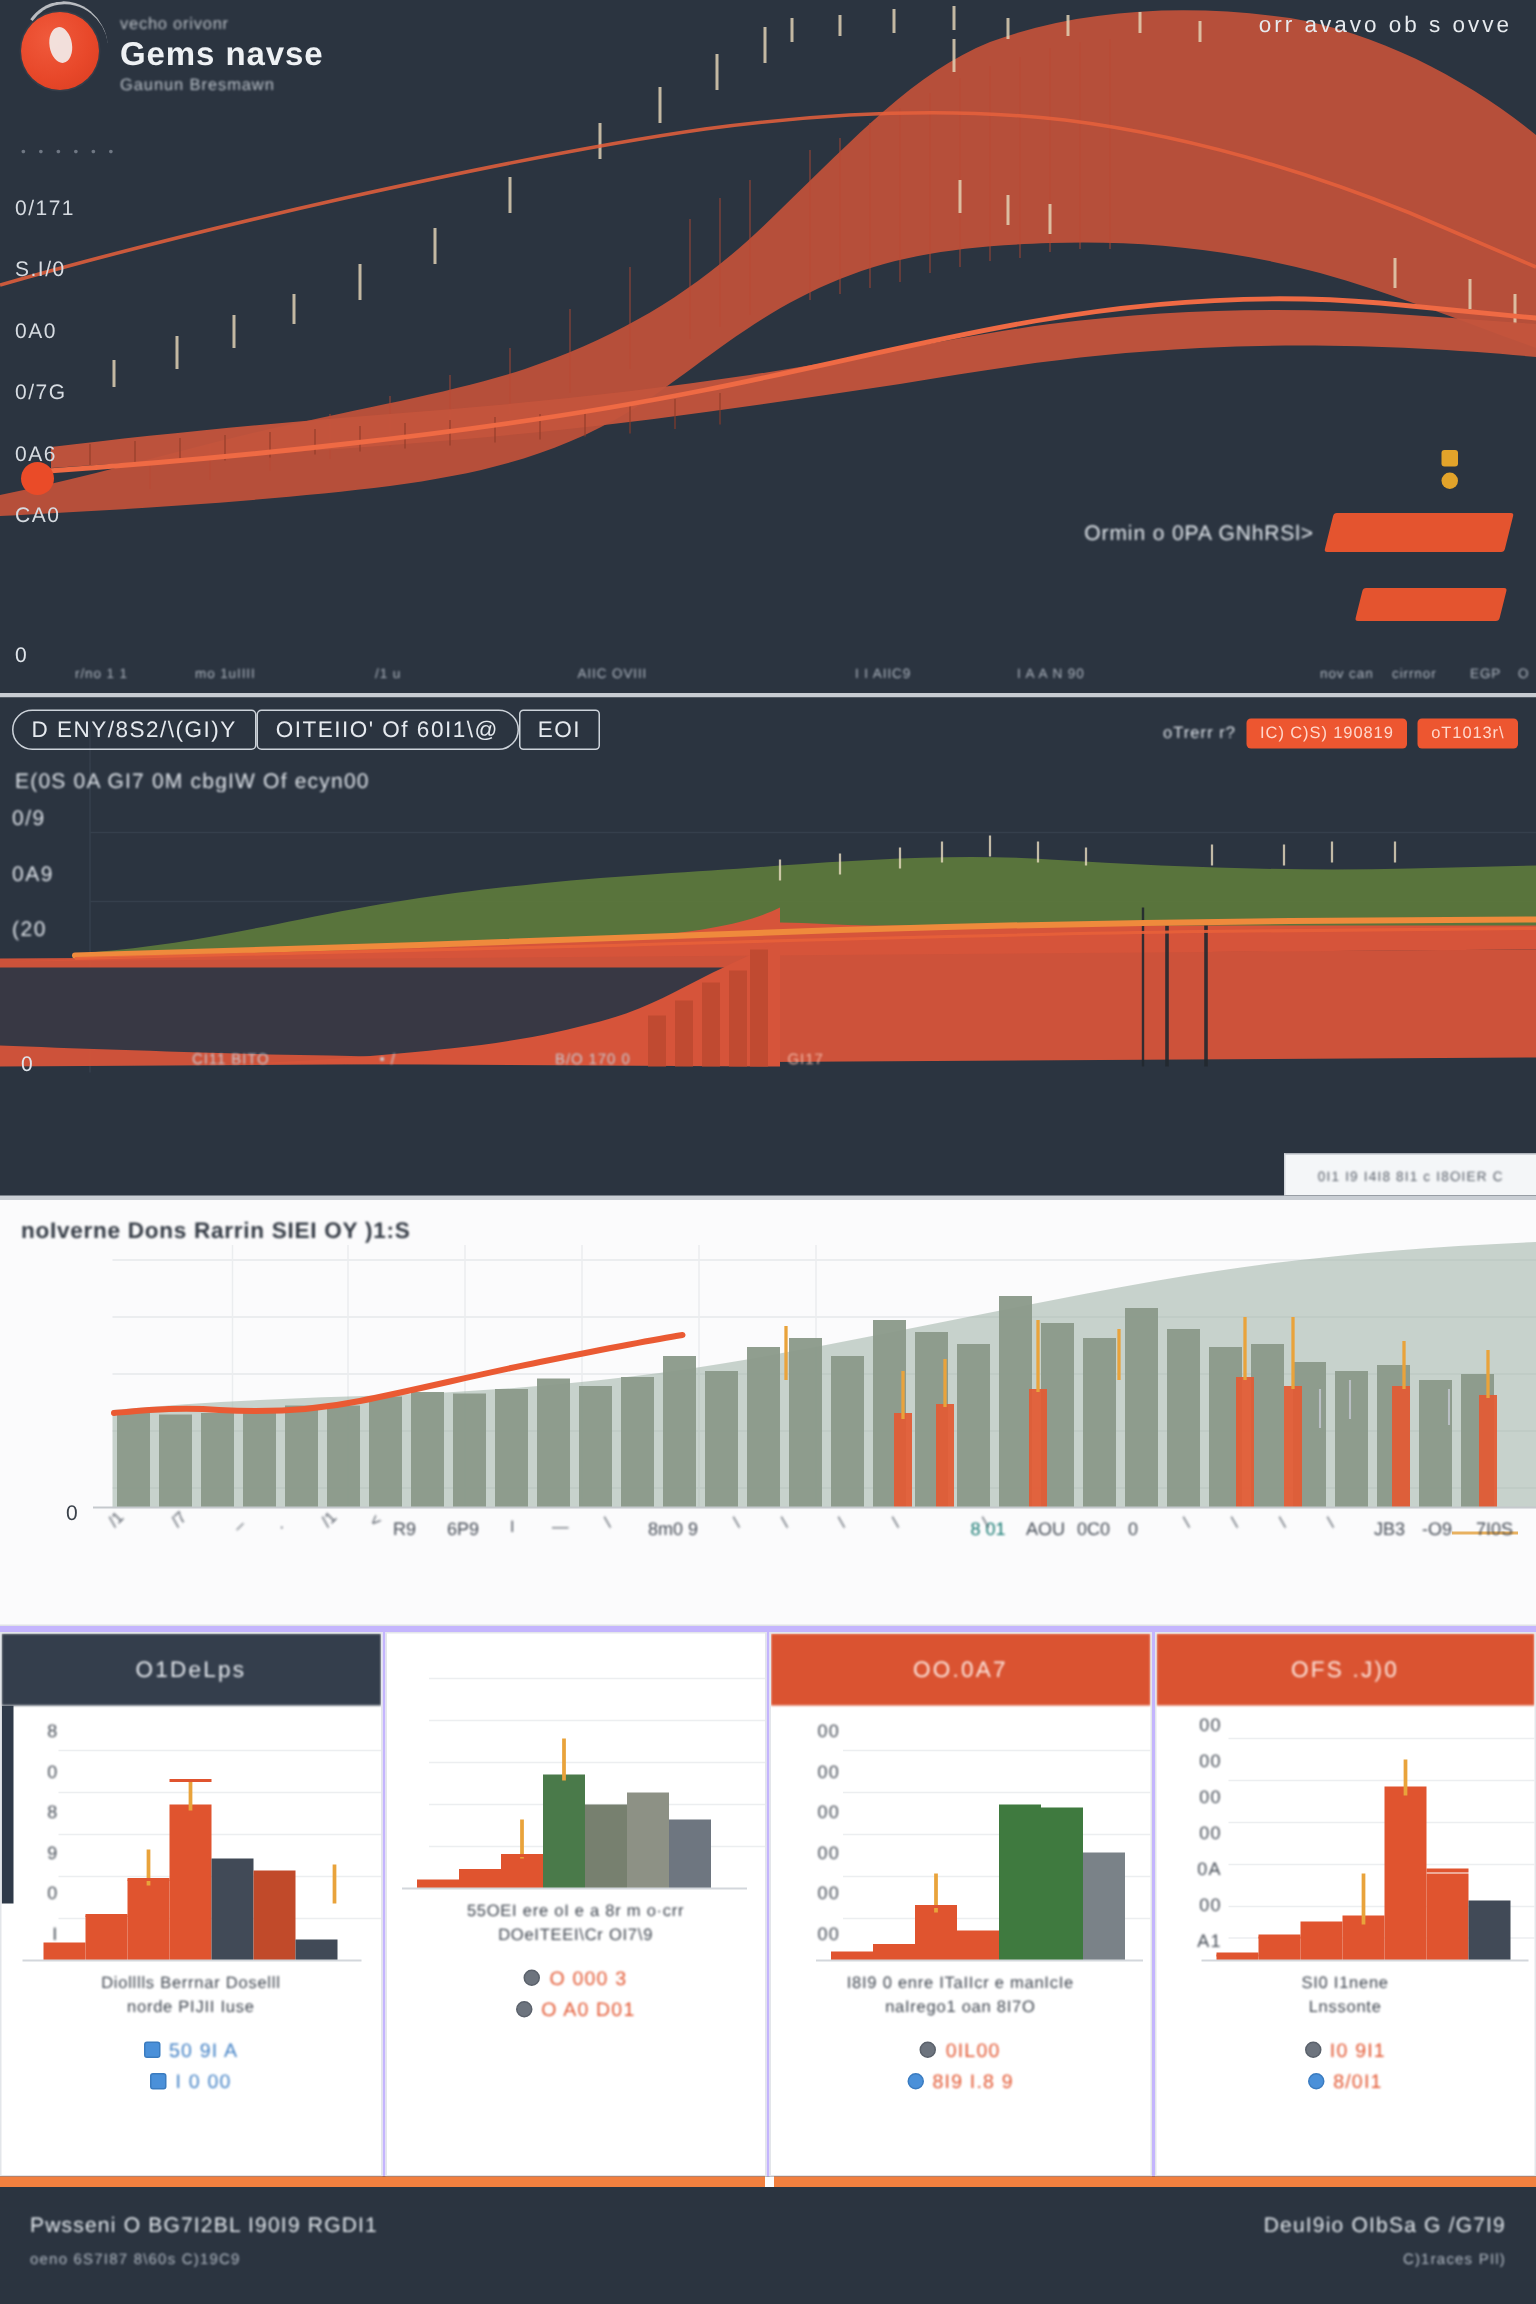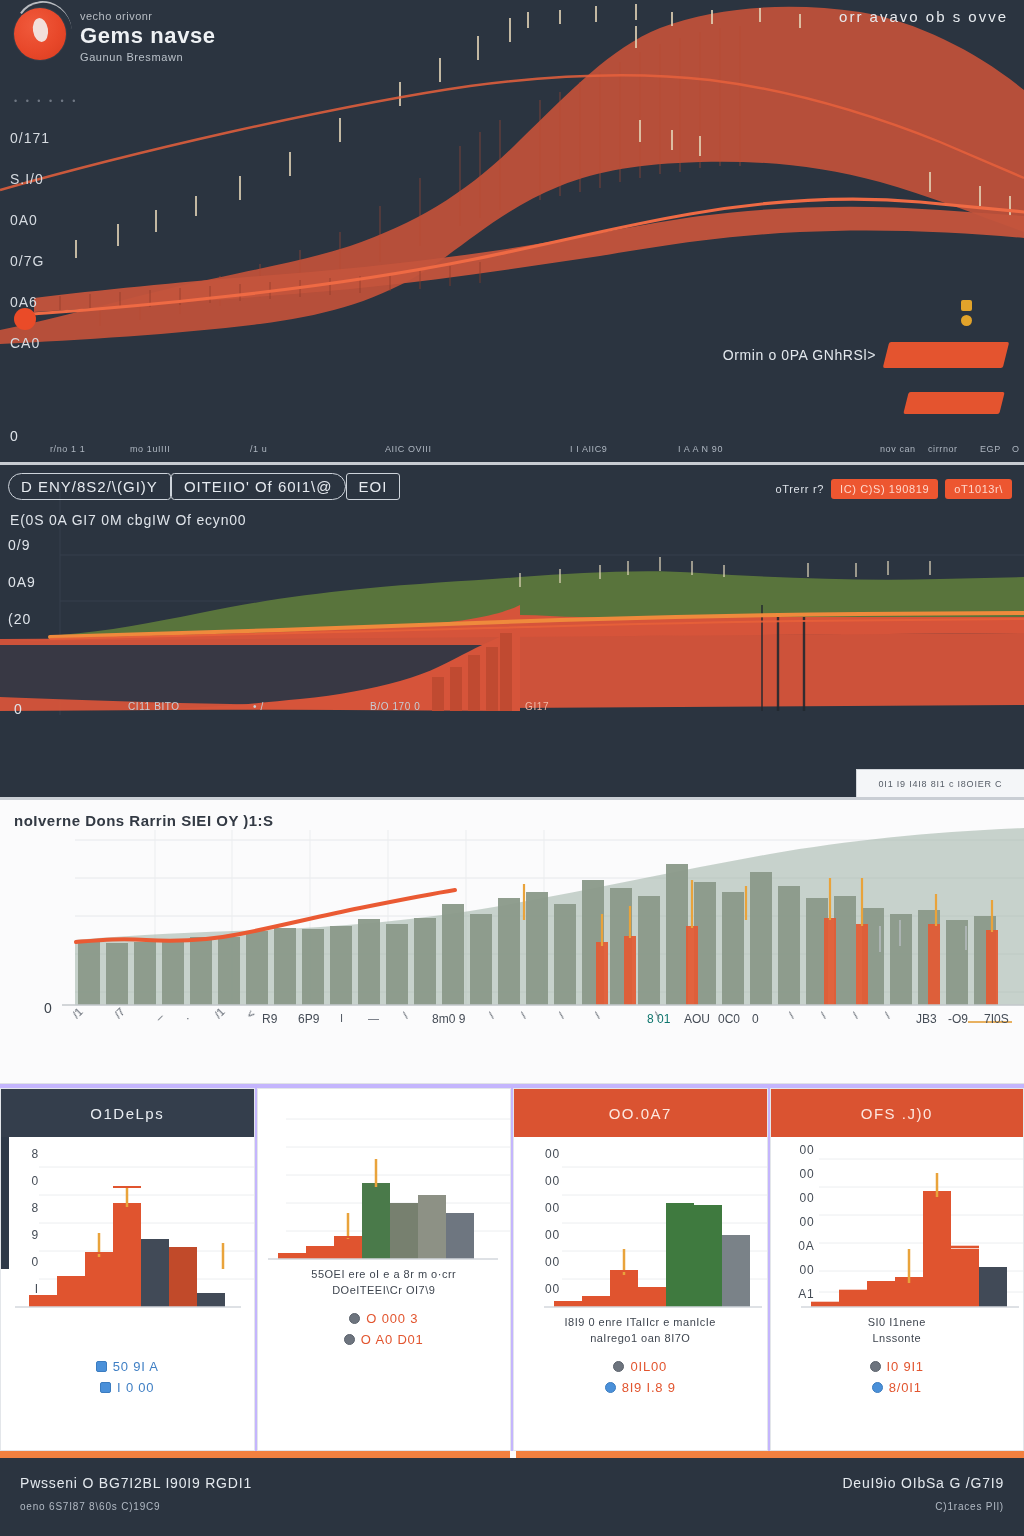--- a/index.html
+++ b/index.html
@@ -662,20 +662,22 @@
           <line x1="14" y1="170" x2="240" y2="170" stroke="#d3d7dc" stroke-width="1.4"></line>
         </svg>
         <div class="card-yaxis">
           <div>8</div>
           <div>0</div>
           <div>8</div>
           <div>9</div>
           <div>0</div>
           <div>I</div>
         </div>
+        <div class="card-cap" style="white-space:pre-line">Diolllls  Berrnar Doselll
+norde PIJII  Iuse</div>
         <div class="card-items">
           <div class="card-item">
             <i class="chk"></i>
             <span class="c-blue">50 9I A</span>
           </div>
           <div class="card-item">
             <i class="chk"></i>
             <span class="c-blue">I 0 00</span>
           </div>
         </div>

